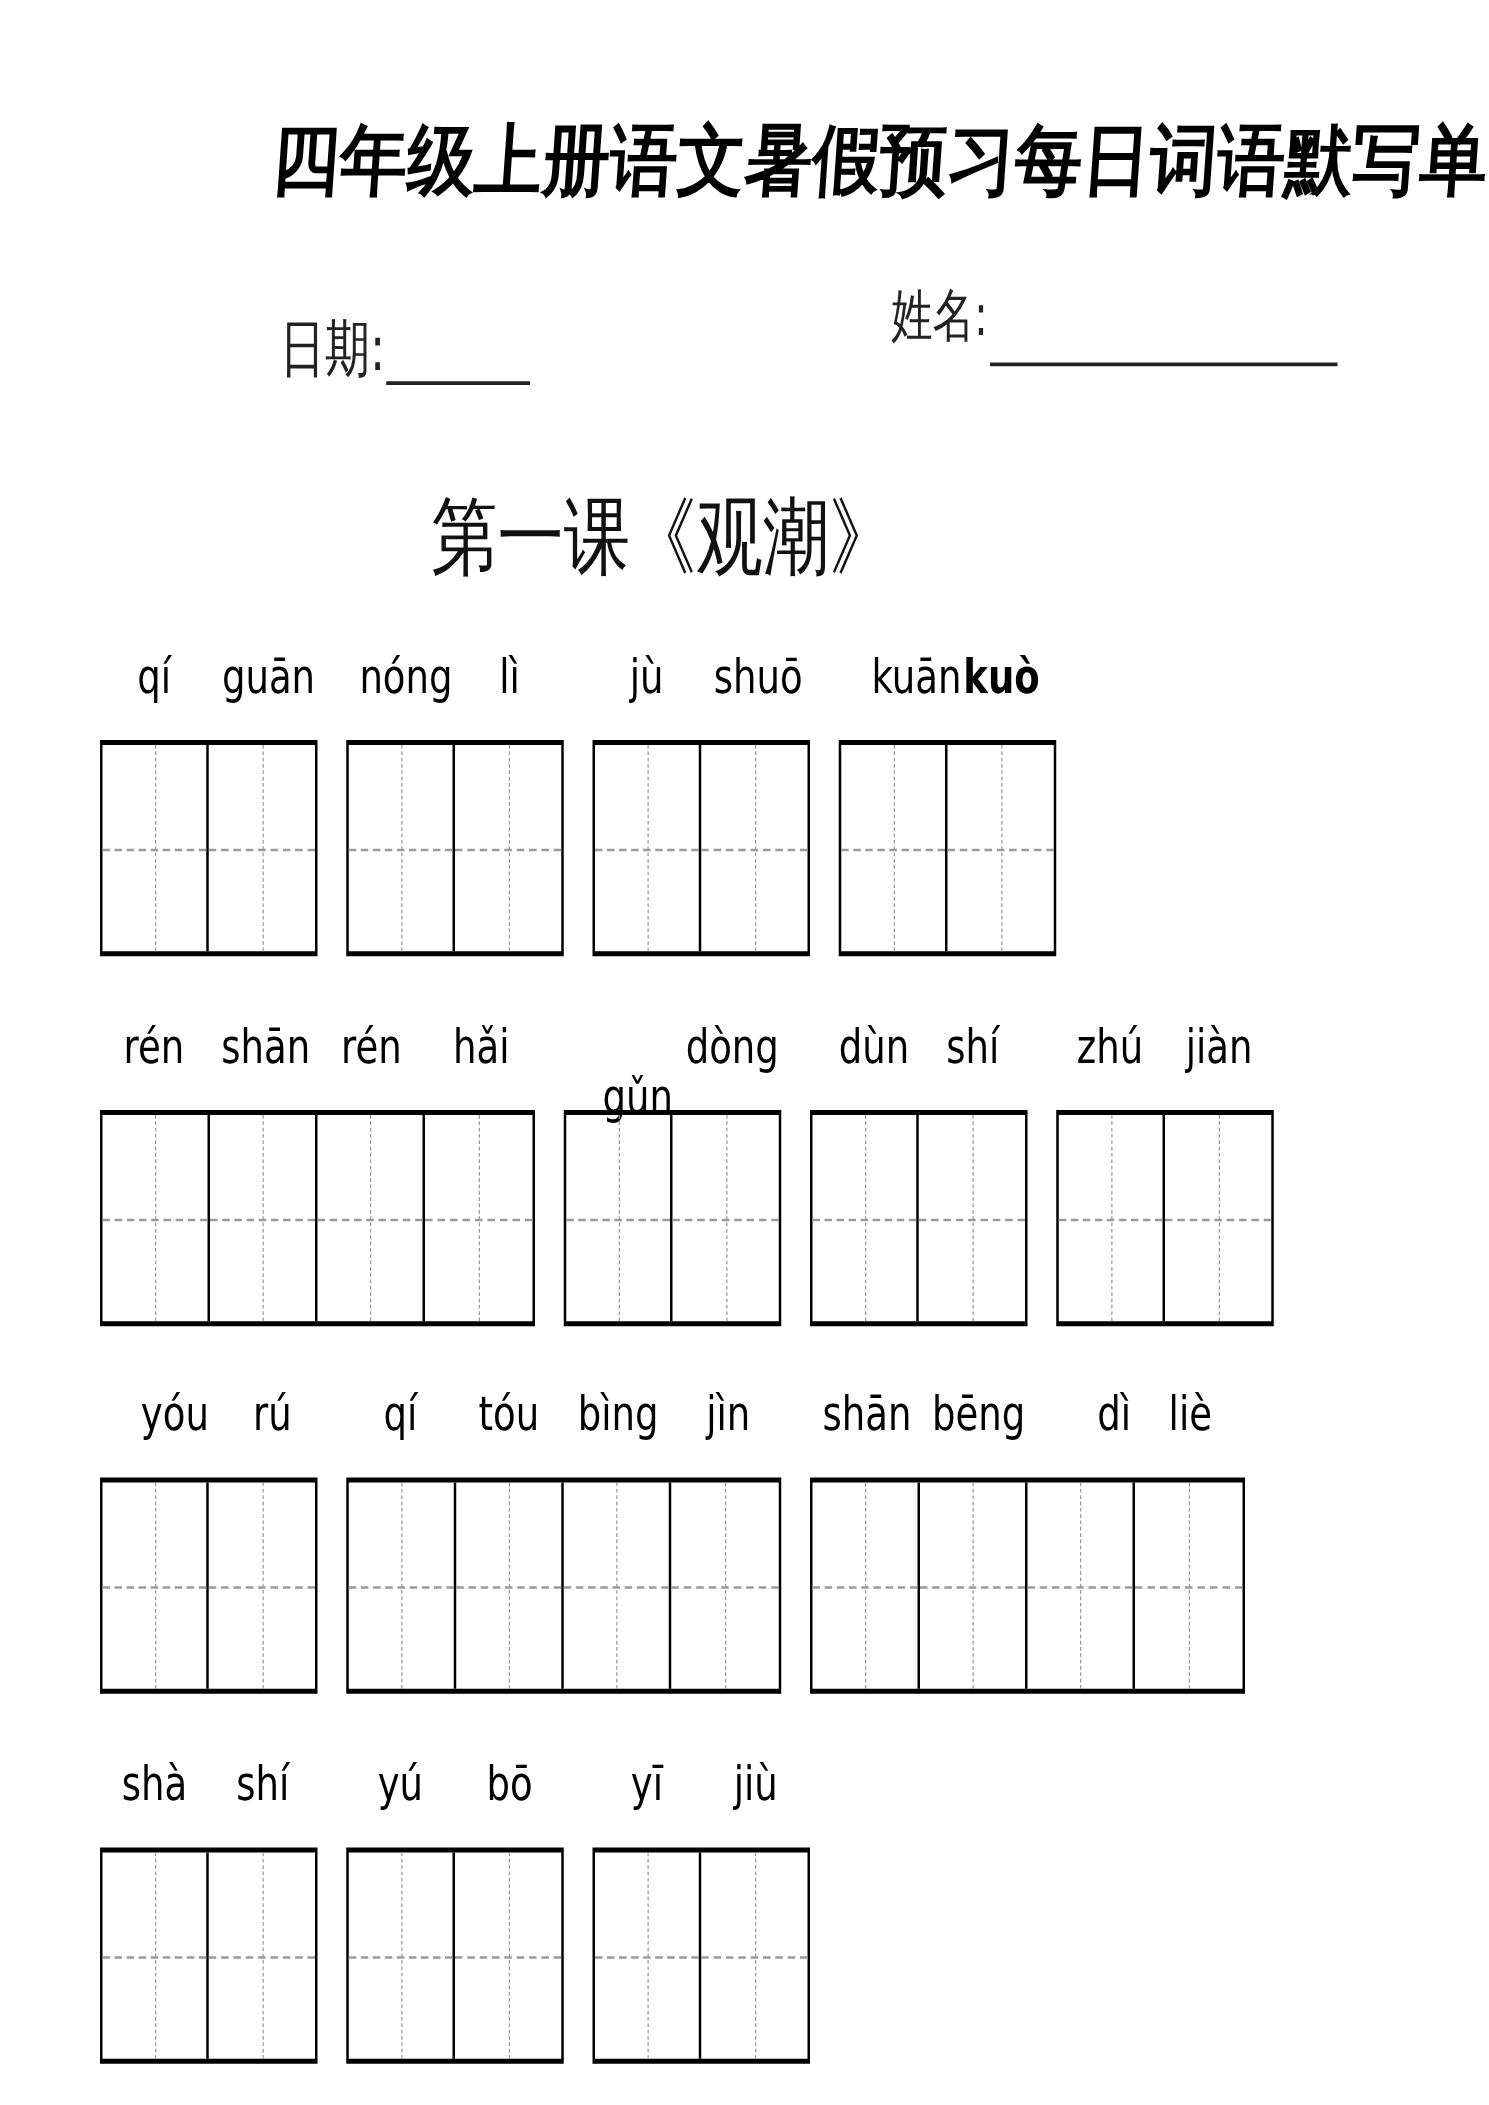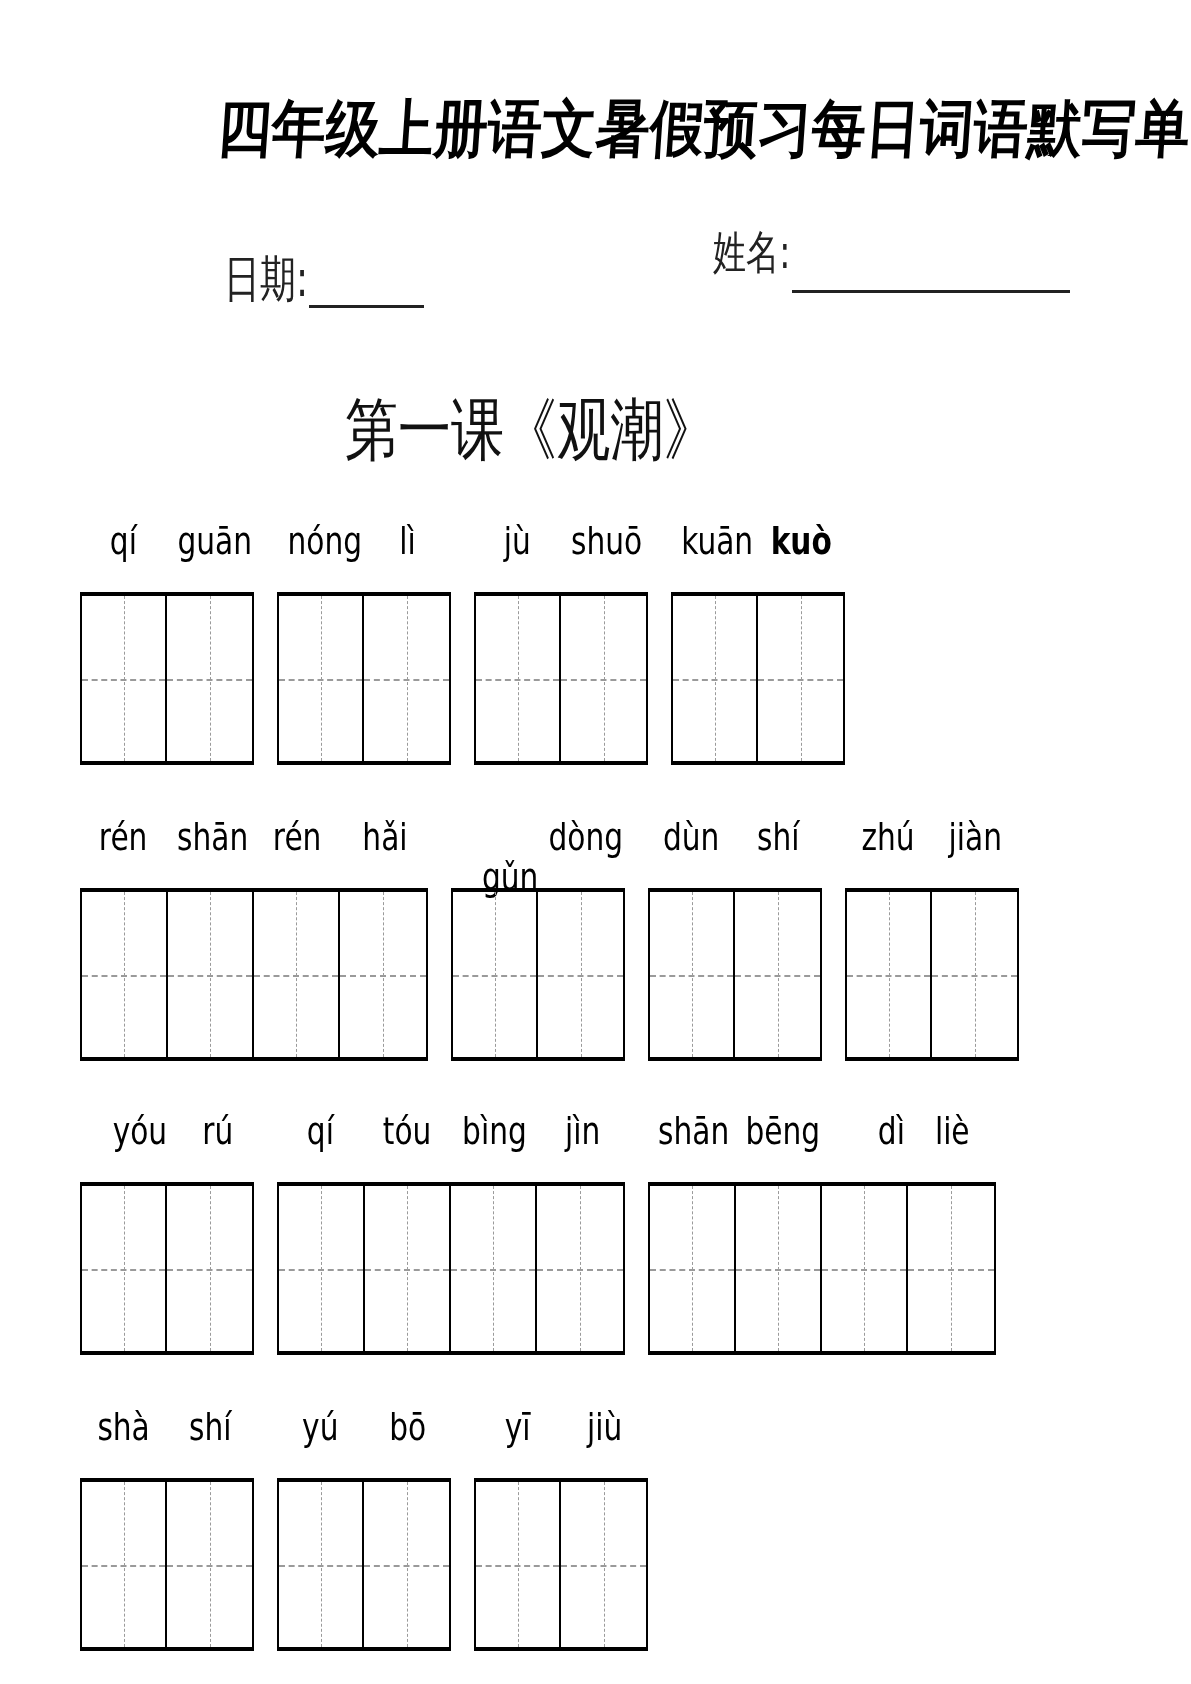--- a/index.html
+++ b/index.html
@@ -128,21 +128,21 @@
             <div class="v"></div>
             <div class="h"></div>
           </div>
           <div class="cell">
             <div class="v"></div>
             <div class="h"></div>
           </div>
         </div>
       </div>
       <div class="group" style="left: 591px;">
-        <div class="pinyin" style="left: 0px; top: -70px;"><span>kuān</span></div>
+        <div class="pinyin" style="left: 16px; top: -70px;"><span>kuān</span></div>
         <div class="pinyin" style="left: 87px; top: -70px; font-weight: bold;"><span>kuò</span></div>
         <div class="box" style="width: 174px; height: 173px;">
           <div class="cell">
             <div class="v"></div>
             <div class="h"></div>
           </div>
           <div class="cell">
             <div class="v"></div>
             <div class="h"></div>
           </div>
@@ -182,21 +182,21 @@
             <div class="v"></div>
             <div class="h"></div>
           </div>
           <div class="cell">
             <div class="v"></div>
             <div class="h"></div>
           </div>
         </div>
       </div>
       <div class="group" style="left: 568px;">
-        <div class="pinyin" style="left: 0px; top: -70px;"><span>dùn</span></div>
+        <div class="pinyin" style="left: 0px; top: -70px; text-align: right;"><span>dùn</span></div>
         <div class="pinyin" style="left: 87px; top: -70px;"><span>shí</span></div>
         <div class="box" style="width: 174px; height: 173px;">
           <div class="cell">
             <div class="v"></div>
             <div class="h"></div>
           </div>
           <div class="cell">
             <div class="v"></div>
             <div class="h"></div>
           </div>

